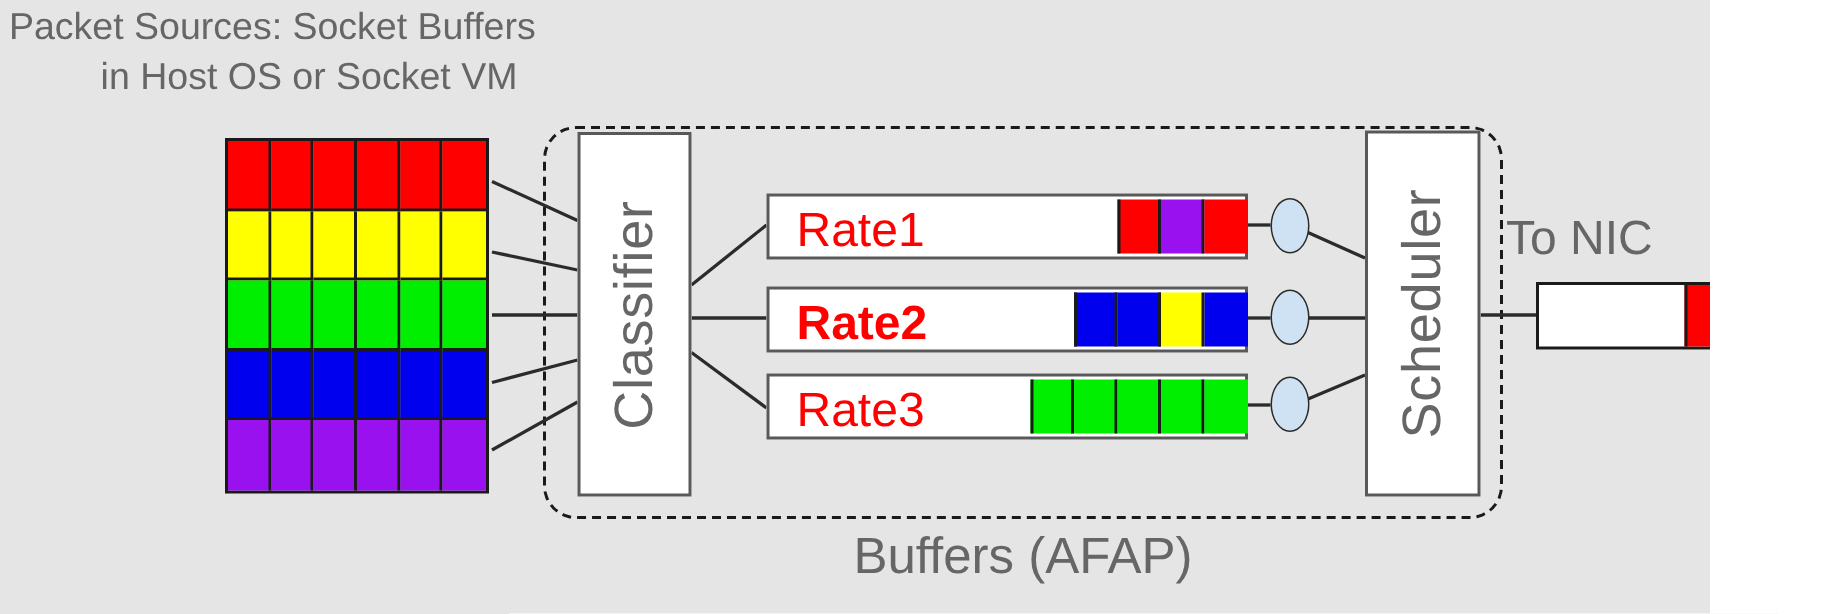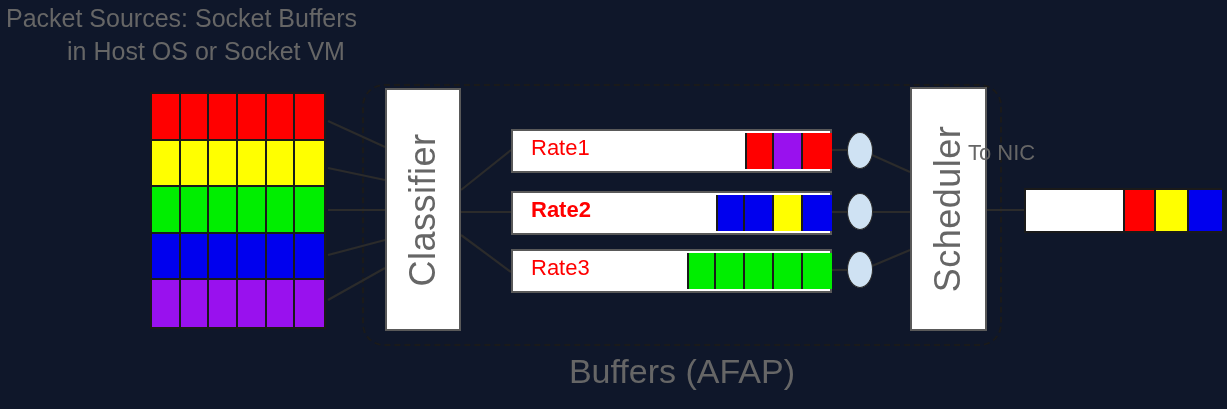--- a/index.html
+++ b/index.html
@@ -5,23 +5,23 @@
   html, body {
     margin: 0;
     padding: 0;
     background: #ffffff;
   }
   body {
     font-family: "Liberation Sans", sans-serif;
   }
   #canvas {
     position: relative;
-    width: 1227px;
+    width: 1140px;
     height: 409px;
-    background: #0f172a;
+    background: #e5e5e5;
     overflow: hidden;
   }
   .svg-layer {
     position: absolute;
     left: 0;
     top: 0;
     width: 1227px;
     height: 409px;
   }
   
@@ -103,21 +103,21 @@
   
   .rate-bar {
     position: absolute;
     background: #ffffff;
     border: 2px solid #595959;
     box-sizing: border-box;
   }
   .rate-label {
     position: absolute;
     color: #ff0000;
-    font-size: 22px;
+    font-size: 32px;
     line-height: 1;
   }
   .pkt {
     position: absolute;
     top: 2px;
     bottom: 2px;
     border-right: 2px solid #1a1a1a;
     box-sizing: border-box;
   }
   .pkt.first { border-left: 2px solid #1a1a1a; }
@@ -130,24 +130,24 @@
     height: 37px;
     border-radius: 50%;
     background: #cfe2f3;
     border: 1.6px solid #2b2b2b;
     box-sizing: border-box;
   }
 
   
   .to-nic-label {
     position: absolute;
-    left: 968px;
+    left: 1004px;
     top: 140px;
     color: #666666;
-    font-size: 22px;
+    font-size: 32px;
   }
   #out-bar {
     position: absolute;
     left: 1024px;
     top: 188px;
     width: 198px;
     height: 45px;
     background: #ffffff;
     border: 2px solid #1a1a1a;
     box-sizing: border-box;

